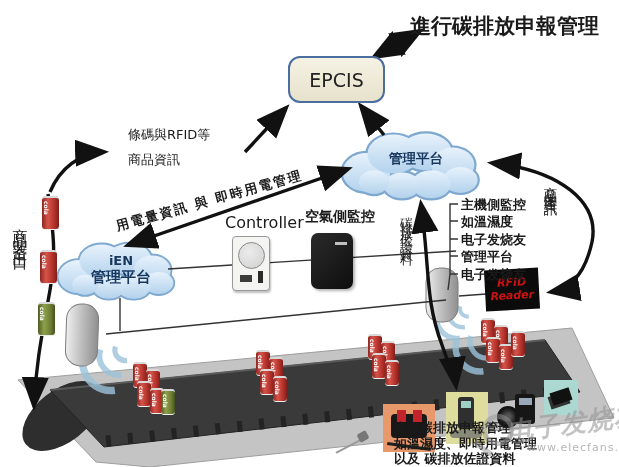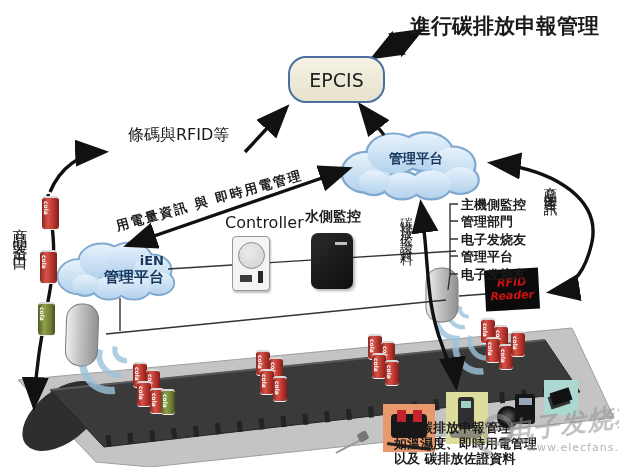--- a/index.html
+++ b/index.html
@@ -5,21 +5,21 @@
   html,body{margin:0;padding:0;background:#fff;}
   #stage{position:relative;width:619px;height:467px;overflow:hidden;background:#fff;
          font-family:"DejaVu Sans",sans-serif;color:#1a1a1a;}
   #stage *{box-sizing:border-box;}
   .abs{position:absolute;}
   svg.layer{position:absolute;left:0;top:0;z-index:1;}
   .dev{z-index:2;}
   .txt{z-index:3;white-space:nowrap;}
   .vtxt{writing-mode:vertical-rl;text-orientation:upright;z-index:3;}
   
-  .epcis{left:288px;top:56px;width:97px;height:47px;border:2px solid #4a6e9e;border-radius:18px;
+  .epcis{left:288px;top:56px;width:97px;height:47px;border:2px solid #4a6e9e;border-radius:12px;
          background:linear-gradient(#f6f2e4,#e7e2cc);display:flex;align-items:center;justify-content:center;
          font-size:19px;color:#222;z-index:2;}
   
   .cloudtxt{text-align:center;font-weight:bold;color:#17375e;z-index:3;}
   
   .controller{left:232px;top:236px;width:38px;height:55px;background:#f4f4f2;border:1px solid #999;
               border-radius:4px;box-shadow:1px 2px 2px rgba(0,0,0,.25);}
   .controller .dial{position:absolute;left:5px;top:5px;width:27px;height:27px;border-radius:50%;
               background:radial-gradient(circle at 40% 35%,#ececec,#cfcfcf);border:1px solid #888;}
   .controller .slot1{position:absolute;left:7px;bottom:8px;width:12px;height:7px;background:#3c3c3c;}
@@ -160,49 +160,50 @@
       <path d="M50,192 C60,168 80,153 104,152" marker-end="url(#ah)"></path>
     </g>
   </svg>
 
   <div class="abs epcis">
     <span>EPCIS</span>
   </div>
 
   <div class="abs txt" style="left:410px;top:12px;font-size:21px;font-weight:bold;">進行碳排放申報管理</div>
 
-  <div class="abs txt" style="left:128px;top:122px;font-size:16px;line-height:25px;">
+  <div class="abs txt" style="left:128px;top:122px;font-size:13px;line-height:25px;">
     <div>條碼與RFID等</div>
+    <div>商品資訊</div>
   </div>
 
   <div class="abs txt" style="left:114px;top:218px;font-size:13px;font-weight:bold;letter-spacing:2px;
        transform:rotate(-15.5deg);transform-origin:0 0;">用電量資訊 與 即時用電管理</div>
 
-  <div class="abs cloudtxt" style="left:78px;top:253px;width:86px;font-size:13px;text-align:right;">
+  <div class="abs cloudtxt" style="left:78px;top:253px;width:86px;font-size:13px;">
     <div>iEN</div>
     <div style="font-size:15px;">管理平台</div>
   </div>
   <div class="abs cloudtxt" style="left:355px;top:150px;width:122px;font-size:13.5px;line-height:17px;color:#17375e;">
     <div>管理平台</div>
   </div>
 
   <div class="abs txt" style="left:225px;top:213px;font-size:16px;">Controller</div>
   <div class="abs dev controller">
     <div class="dial"></div>
     <div class="slot1"></div>
     <div class="slot2"></div>
   </div>
-  <div class="abs txt" style="left:305px;top:208px;font-size:14px;font-weight:bold;">水側監控</div>
+  <div class="abs txt" style="left:305px;top:208px;font-size:14px;font-weight:bold;">空氣側監控</div>
   <div class="abs dev meter">
     <div class="led"></div>
   </div>
 
   <div class="abs txt" style="left:461px;top:196px;font-size:13px;font-weight:bold;line-height:17.4px;">
     <div>主機側監控</div>
-    <div>管理部門</div>
+    <div>如溫濕度</div>
     <div>电子发烧友</div>
     <div>管理平台</div>
     <div>电子发烧友</div>
   </div>
 
   <div class="abs vtxt" style="left:10px;top:216px;height:135px;font-size:15px;letter-spacing:6px;">商品製造出口</div>
   <div class="abs vtxt" style="left:397px;top:206px;height:150px;font-size:13px;letter-spacing:6px;">碳排放佐證資料</div>
   <div class="abs vtxt" style="left:542px;top:176px;height:110px;font-size:13.5px;letter-spacing:3px;">商品生產資訊</div>
 
   <div class="abs dev rfidreader">

